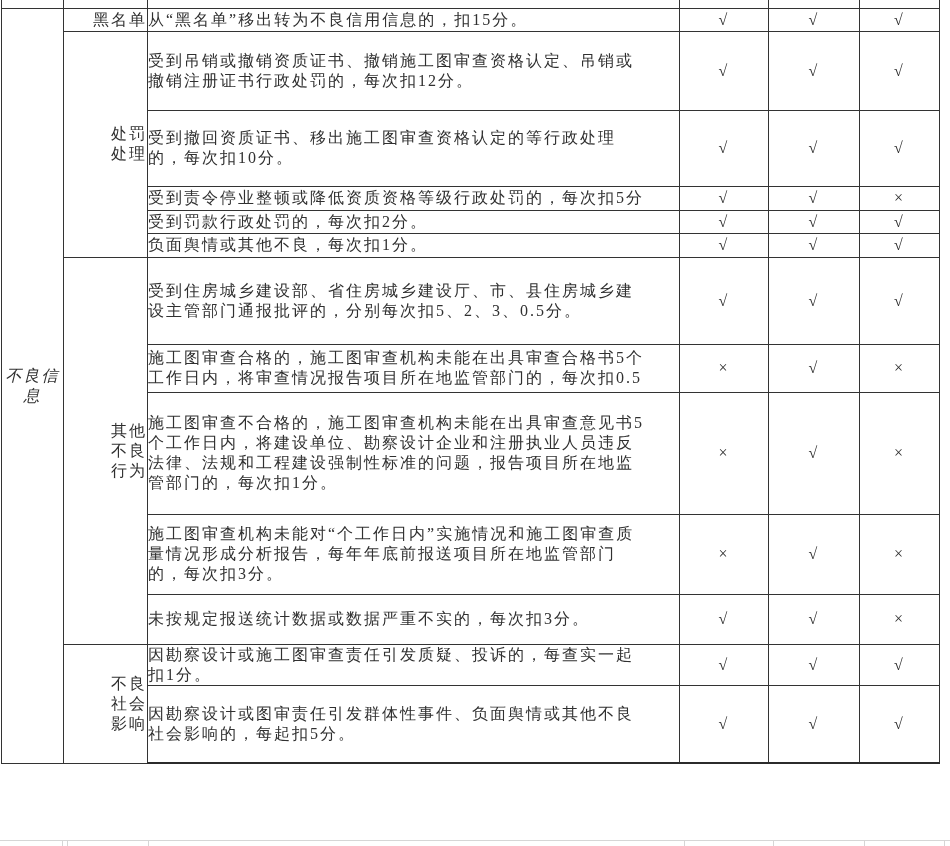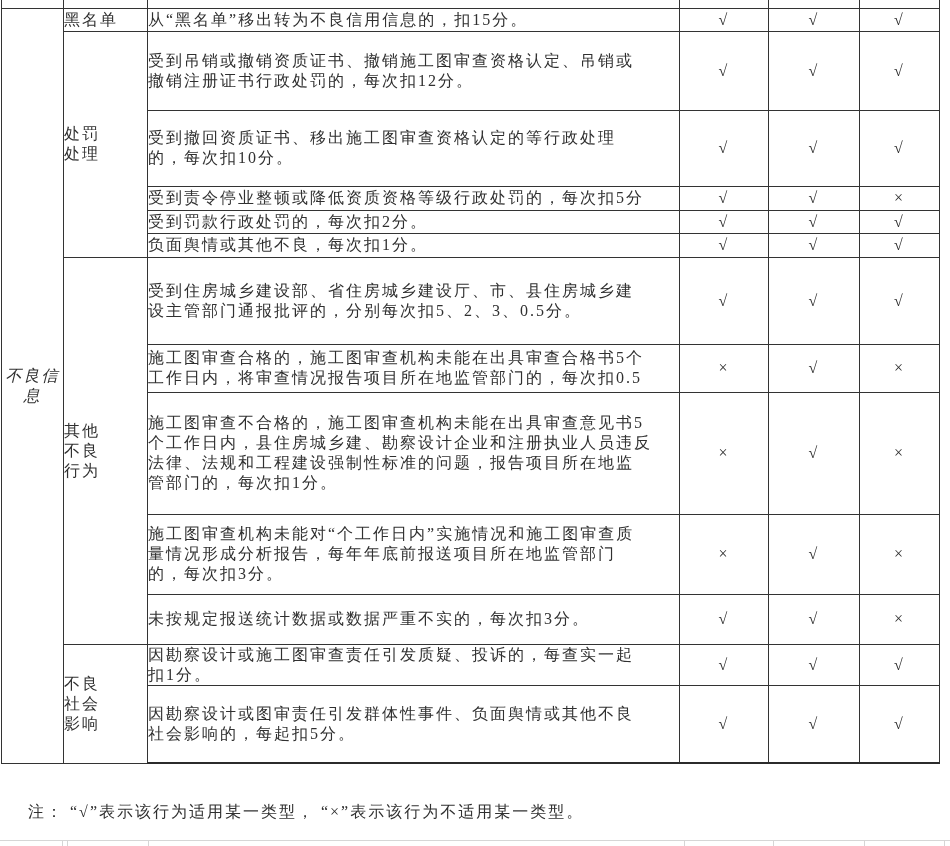--- a/index.html
+++ b/index.html
@@ -16,21 +16,21 @@
     vertical-align:middle;
     font-size:16px;line-height:20px;letter-spacing:2px;
     color:#303030;overflow:hidden;
     padding:0;
   }
   tr.stub td{border-top:none;}
   td.side{
     text-align:center;white-space:pre;line-height:22px;font-style:italic;
   }
   td.cat{
-    text-align:left;white-space:pre;line-height:21px;
+    text-align:right;white-space:pre;line-height:21px;
   }
   td.desc{
     text-align:left;white-space:pre;padding:1px 3px 1px 7px;margin-top:8px;
   }
   td.mark{
     text-align:center;font-size:16px;color:#3d3d3d;letter-spacing:0;
   }
   tr.last td{border-bottom:2px solid #2b2b2b;}
   .note{
     position:absolute;left:28px;top:802px;width:900px;
@@ -126,21 +126,21 @@
     </tr>
     <tr style="height:48px">
       <td class="desc">施工图审查合格的，施工图审查机构未能在出具审查合格书5个
 工作日内，将审查情况报告项目所在地监管部门的，每次扣0.5</td>
       <td class="mark">×</td>
       <td class="mark">√</td>
       <td class="mark">×</td>
     </tr>
     <tr style="height:122px">
       <td class="desc">施工图审查不合格的，施工图审查机构未能在出具审查意见书5
-个工作日内，县住房城乡建、勘察设计企业和注册执业人员违反
+个工作日内，将建设单位、勘察设计企业和注册执业人员违反
 法律、法规和工程建设强制性标准的问题，报告项目所在地监
 管部门的，每次扣1分。</td>
       <td class="mark">×</td>
       <td class="mark">√</td>
       <td class="mark">×</td>
     </tr>
     <tr style="height:80px">
       <td class="desc">施工图审查机构未能对“个工作日内”实施情况和施工图审查质
 量情况形成分析报告，每年年底前报送项目所在地监管部门
 的，每次扣3分。</td>
@@ -168,21 +168,20 @@
     <tr style="height:78px" class="last">
       <td class="desc">因勘察设计或图审责任引发群体性事件、负面舆情或其他不良
 社会影响的，每起扣5分。</td>
       <td class="mark">√</td>
       <td class="mark">√</td>
       <td class="mark">√</td>
     </tr>
   </tbody>
     </table>
 
-  <div class="note">注： “√”表示该行为适用某一类型， “×”表示该行为不适用某一类型。</div>
 
   <div class="faint-hline"></div>
   <div class="faint-stub" style="left:62px"></div>
   <div class="faint-stub" style="left:67px"></div>
   <div class="faint-stub" style="left:148px"></div>
   <div class="faint-stub" style="left:684px"></div>
   <div class="faint-stub" style="left:773px"></div>
   <div class="faint-stub" style="left:864px"></div>
   <div class="faint-stub" style="left:944px"></div>
 

